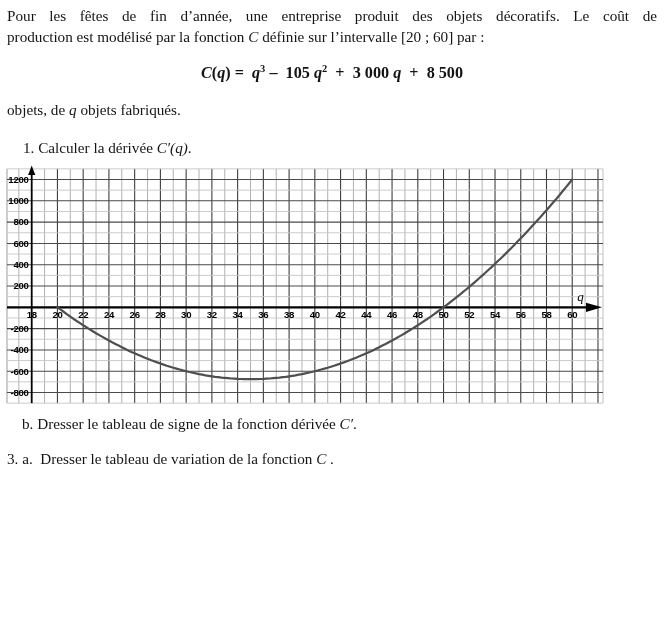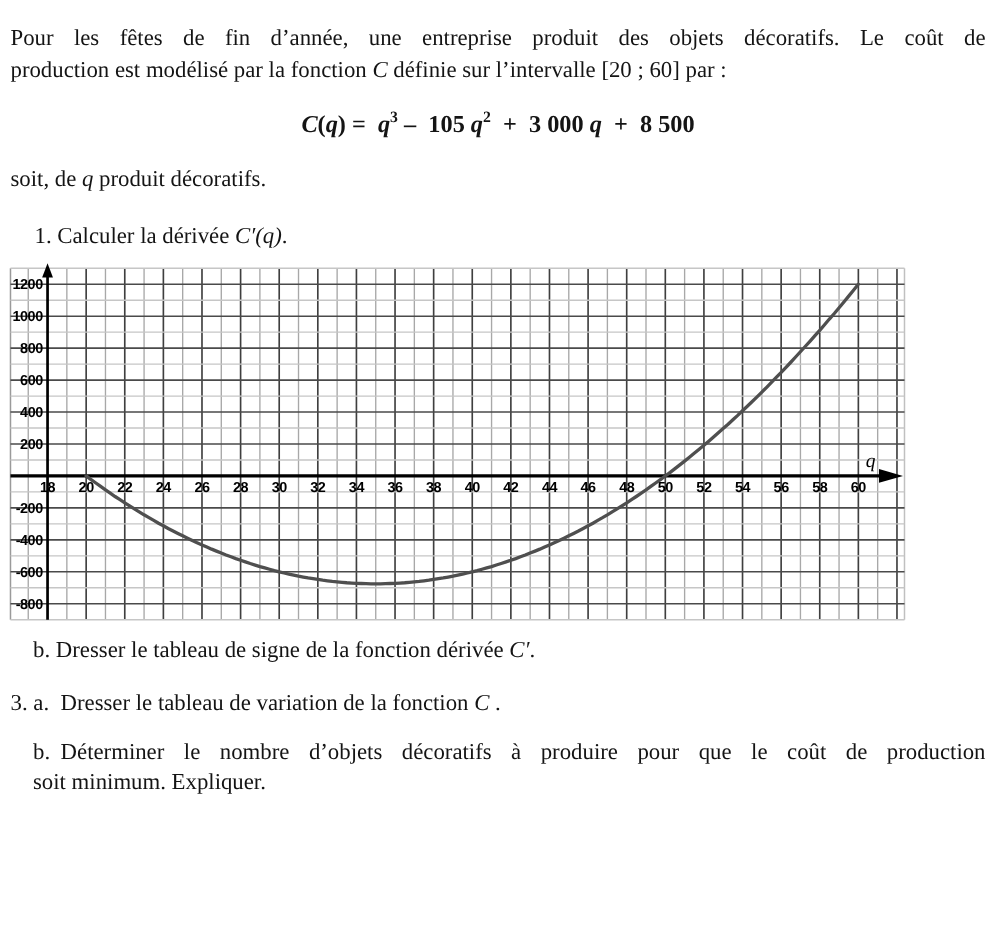--- a/index.html
+++ b/index.html
@@ -1,17 +1,17 @@
 <!DOCTYPE html>
 <html><head>
 <meta charset="utf-8">
 <style>
   html,body{margin:0;padding:0;background:#fff;}
   body{width:664px;height:623px;overflow:hidden;font-family:"Liberation Serif",serif;color:#141414;}
-  .page{padding:16px 7px 0 7px;font-size:15.2px;line-height:20.6px;}
+  .page{padding:6px 7px 0 7px;font-size:15.2px;line-height:20.6px;}
   .para{margin:0;}
   .line{display:block;}
   .jforce{display:block;text-align:justify;text-align-last:justify;}
   .mi{font-style:italic;}
   sup{font-size:10.5px;line-height:0;}
   .formula{margin:13px 0 0;text-align:center;font-size:16.2px;line-height:26px;white-space:pre-wrap;font-weight:bold;}
   .p2{margin:14px 0 0;}
   .q1{margin:17px 16px 0;white-space:pre-wrap;}
   .q2{margin:16px 0 0;white-space:pre-wrap;}
   .chart{display:block;margin:6px 0 0 -7px;}
@@ -29,21 +29,21 @@
 <div class="page">
 
   <p class="para">
     <span class="jforce">Pour les fêtes de fin d’année, une entreprise produit des objets décoratifs. Le coût de</span>
     <span class="line"><span>production est modélisé par la fonction </span><span class="mi">C</span><span> définie sur l’intervalle [20 ; 60]  par :</span></span>
   </p>
 
   <div class="formula"><span class="mi">C</span><span>(</span><span class="mi">q</span><span>) =  </span><span class="mi">q</span><sup>3</sup><span> –  105 </span><span class="mi">q</span><sup>2</sup><span>  +  3 000 </span><span class="mi">q</span><span>  +  8 500</span></div>
 
   <p class="para p2">
-    <span class="line"><span>soit, de </span><span class="mi">q</span><span> produit décoratifs.</span></span>
+    <span class="line"><span>objets, de </span><span class="mi">q</span><span> objets fabriqués.</span></span>
   </p>
 
   <p class="para q1"><span>1. Calculer la dérivée </span><span class="mi">C′(q)</span><span>.</span></p>
 
 
   <svg class="chart" width="664" height="250" viewBox="0 0 664 250" xmlns="http://www.w3.org/2000/svg">
       <line x1="18.83" y1="4.850000000000023" x2="18.83" y2="239.15" stroke="#a8a8a8" stroke-width="0.9"></line>
       <line x1="44.57" y1="4.850000000000023" x2="44.57" y2="239.15" stroke="#a8a8a8" stroke-width="0.9"></line>
       <line x1="57.44" y1="4.850000000000023" x2="57.44" y2="239.15" stroke="#3f3f3f" stroke-width="1.1"></line>
       <line x1="70.31" y1="4.850000000000023" x2="70.31" y2="239.15" stroke="#a8a8a8" stroke-width="0.9"></line>
@@ -150,18 +150,14 @@
       <text x="28.5" y="18.800000000000015" text-anchor="end" class="tick">1200</text>
       <text x="577.24" y="137.3" class="qlab">q</text>
       <path d="M57.4 143.3 L60.7 145.7 L63.9 148.0 L67.1 150.3 L70.3 152.6 L73.5 154.8 L76.7 157.0 L80.0 159.1 L83.2 161.2 L86.4 163.2 L89.6 165.3 L92.8 167.2 L96.0 169.2 L99.3 171.1 L102.5 172.9 L105.7 174.8 L108.9 176.5 L112.1 178.3 L115.4 180.0 L118.6 181.6 L121.8 183.2 L125.0 184.8 L128.2 186.4 L131.4 187.9 L134.7 189.3 L137.9 190.7 L141.1 192.1 L144.3 193.4 L147.5 194.7 L150.7 196.0 L154.0 197.2 L157.2 198.4 L160.4 199.5 L163.6 200.6 L166.8 201.7 L170.1 202.7 L173.3 203.7 L176.5 204.6 L179.7 205.5 L182.9 206.4 L186.1 207.2 L189.4 208.0 L192.6 208.7 L195.8 209.4 L199.0 210.1 L202.2 210.7 L205.4 211.3 L208.7 211.8 L211.9 212.3 L215.1 212.8 L218.3 213.2 L221.5 213.6 L224.7 213.9 L228.0 214.2 L231.2 214.5 L234.4 214.7 L237.6 214.9 L240.8 215.0 L244.1 215.1 L247.3 215.2 L250.5 215.2 L253.7 215.2 L256.9 215.1 L260.1 215.0 L263.4 214.9 L266.6 214.7 L269.8 214.5 L273.0 214.2 L276.2 213.9 L279.4 213.6 L282.7 213.2 L285.9 212.8 L289.1 212.3 L292.3 211.8 L295.5 211.3 L298.8 210.7 L302.0 210.1 L305.2 209.4 L308.4 208.7 L311.6 208.0 L314.8 207.2 L318.1 206.4 L321.3 205.5 L324.5 204.6 L327.7 203.7 L330.9 202.7 L334.1 201.7 L337.4 200.6 L340.6 199.5 L343.8 198.4 L347.0 197.2 L350.2 196.0 L353.4 194.7 L356.7 193.4 L359.9 192.1 L363.1 190.7 L366.3 189.3 L369.5 187.9 L372.8 186.4 L376.0 184.8 L379.2 183.2 L382.4 181.6 L385.6 180.0 L388.8 178.3 L392.1 176.5 L395.3 174.8 L398.5 172.9 L401.7 171.1 L404.9 169.2 L408.1 167.2 L411.4 165.3 L414.6 163.2 L417.8 161.2 L421.0 159.1 L424.2 157.0 L427.5 154.8 L430.7 152.6 L433.9 150.3 L437.1 148.0 L440.3 145.7 L443.5 143.3 L446.8 140.9 L450.0 138.4 L453.2 135.9 L456.4 133.4 L459.6 130.8 L462.8 128.2 L466.1 125.5 L469.3 122.9 L472.5 120.1 L475.7 117.3 L478.9 114.5 L482.1 111.7 L485.4 108.8 L488.6 105.8 L491.8 102.9 L495.0 99.8 L498.2 96.8 L501.5 93.7 L504.7 90.6 L507.9 87.4 L511.1 84.2 L514.3 80.9 L517.5 77.6 L520.8 74.3 L524.0 70.9 L527.2 67.5 L530.4 64.0 L533.6 60.5 L536.8 57.0 L540.1 53.4 L543.3 49.8 L546.5 46.2 L549.7 42.5 L552.9 38.7 L556.2 35.0 L559.4 31.2 L562.6 27.3 L565.8 23.4 L569.0 19.5 L572.2 15.5" fill="none" stroke="#4f4f4f" stroke-width="2.2" stroke-linecap="round"></path>
     </svg>
 
 
   <p class="para q2b"><span>b.</span><span> Dresser le tableau de signe de la fonction dérivée </span><span class="mi">C′</span><span>.</span></p>
 
   <p class="para q3a"><span>3.</span><span> a.  Dresser le tableau de variation de la fonction </span><span class="mi">C</span><span> .</span></p>
 
-  <div class="q3b">
-    <span class="jforce"><span class="lbl">b.</span><span>Déterminer le nombre d’objets décoratifs à produire pour que le coût de production</span></span>
-    <span class="line">soit minimum. Expliquer.</span>
-  </div>
 
 </div>
 
 </body></html>

